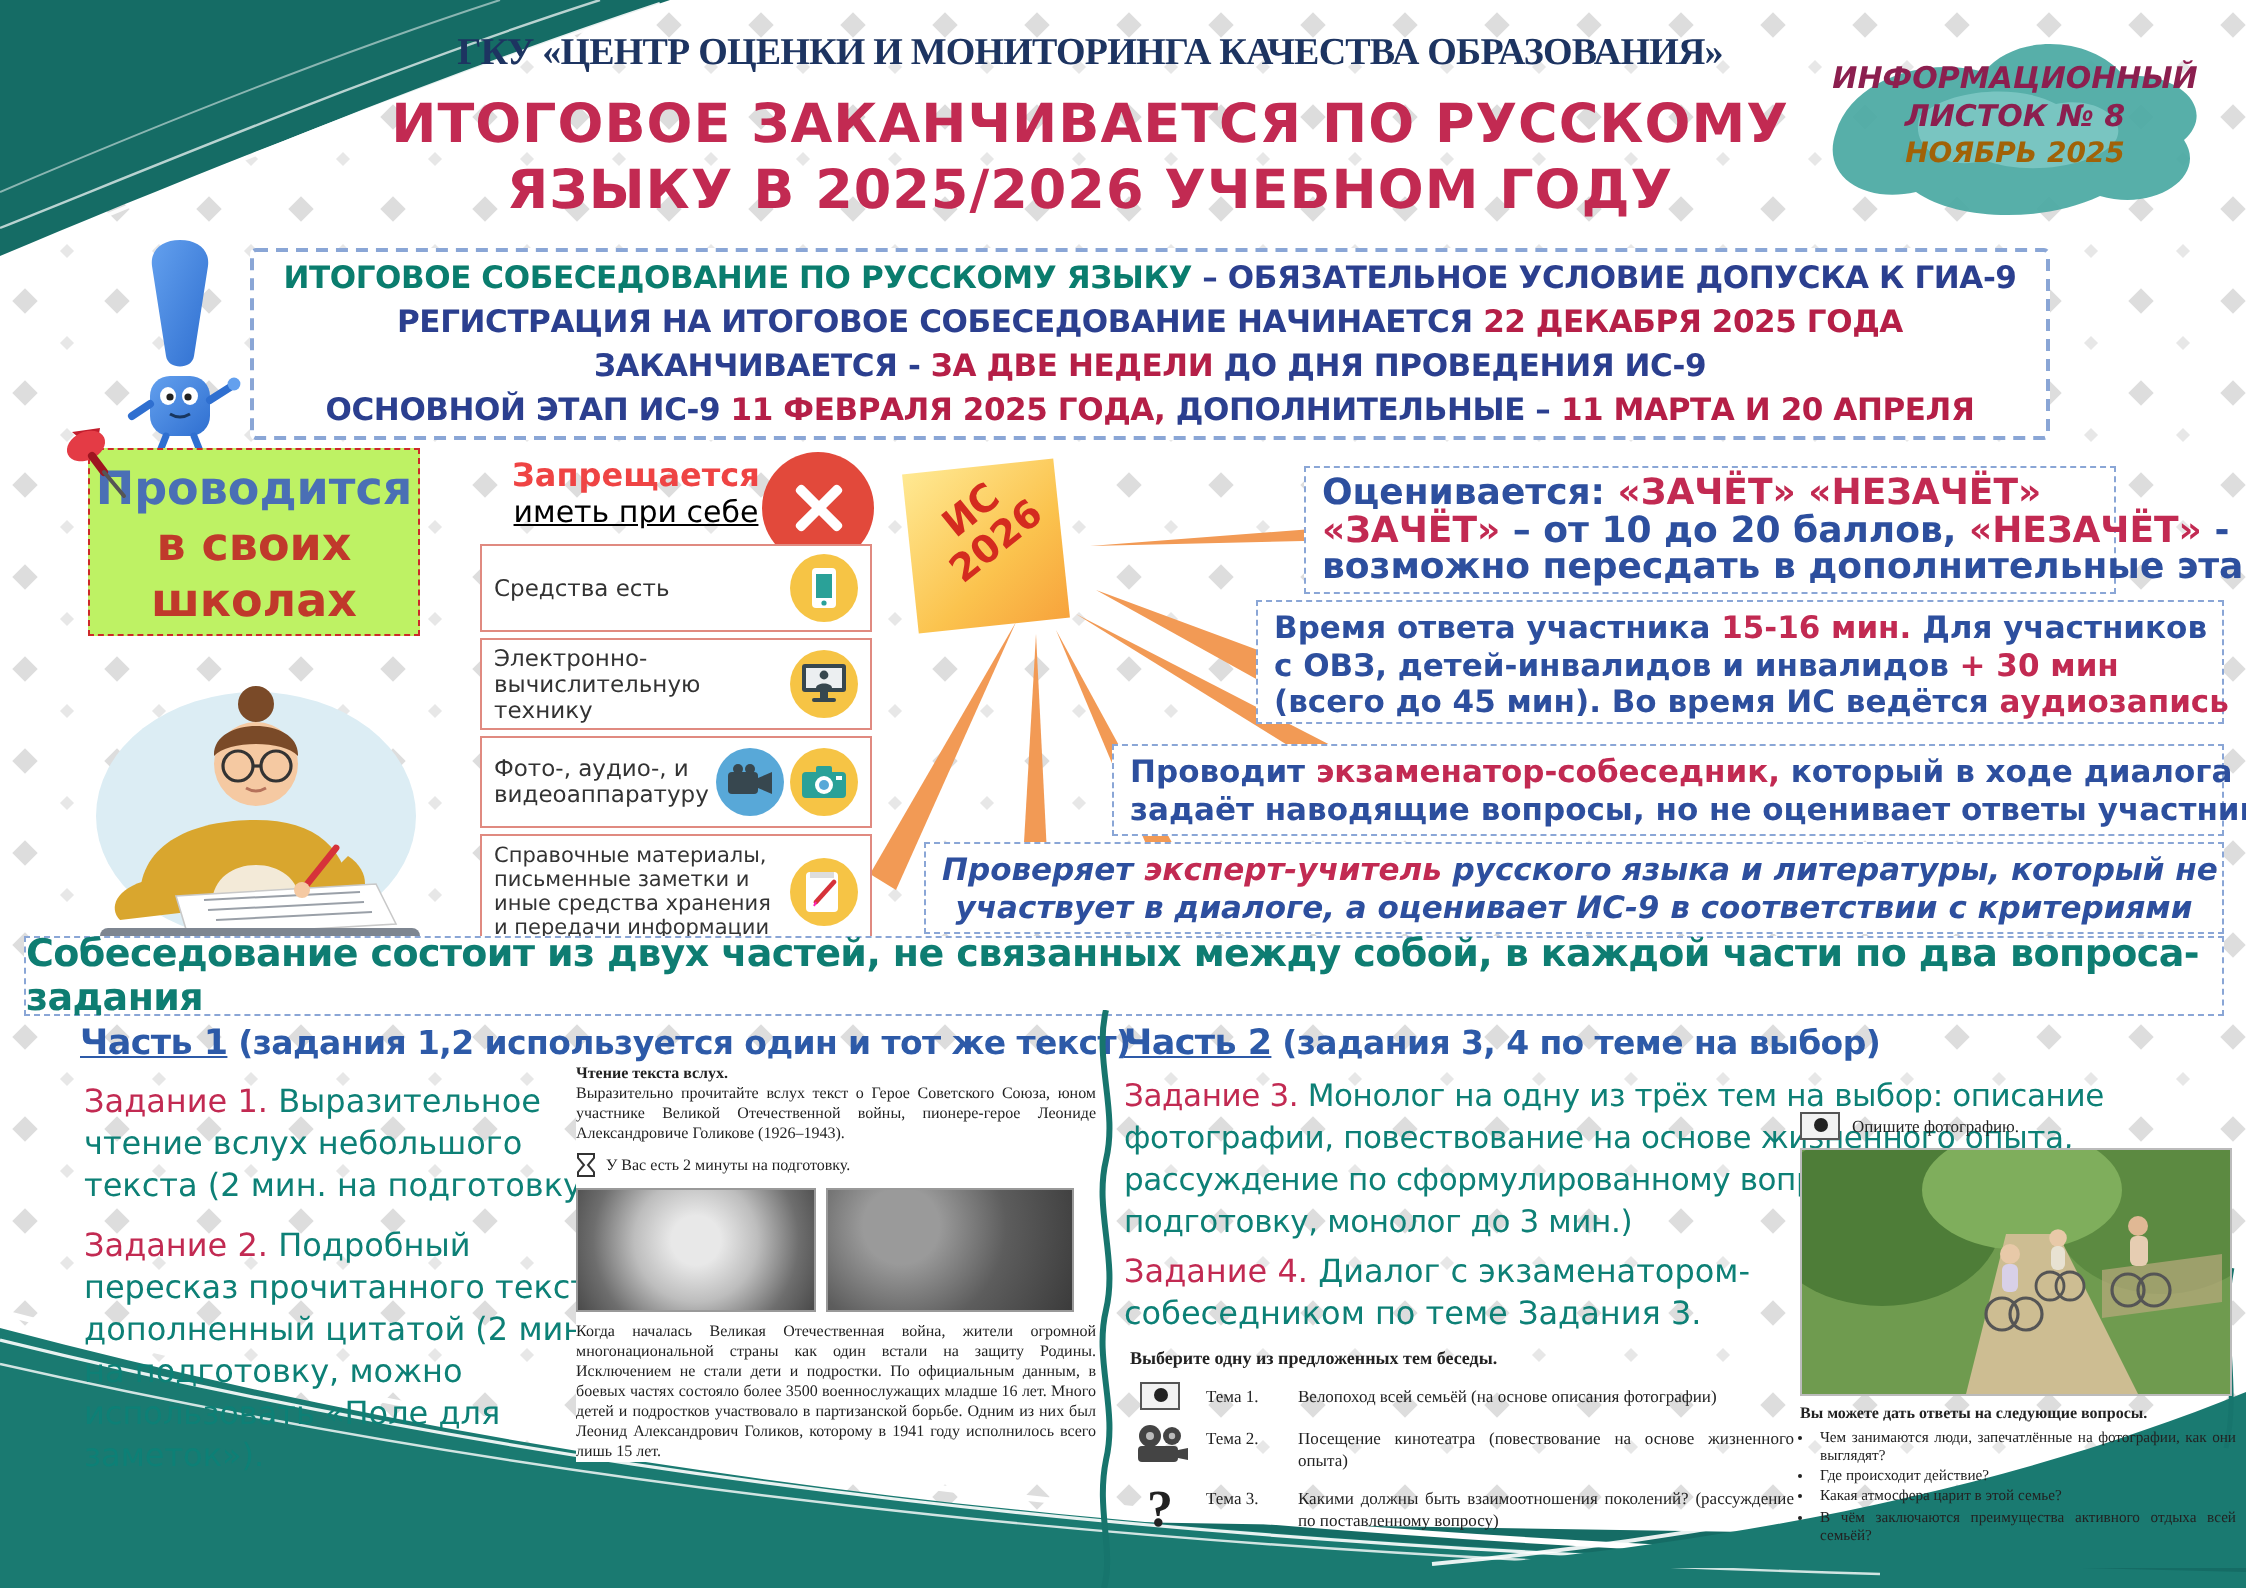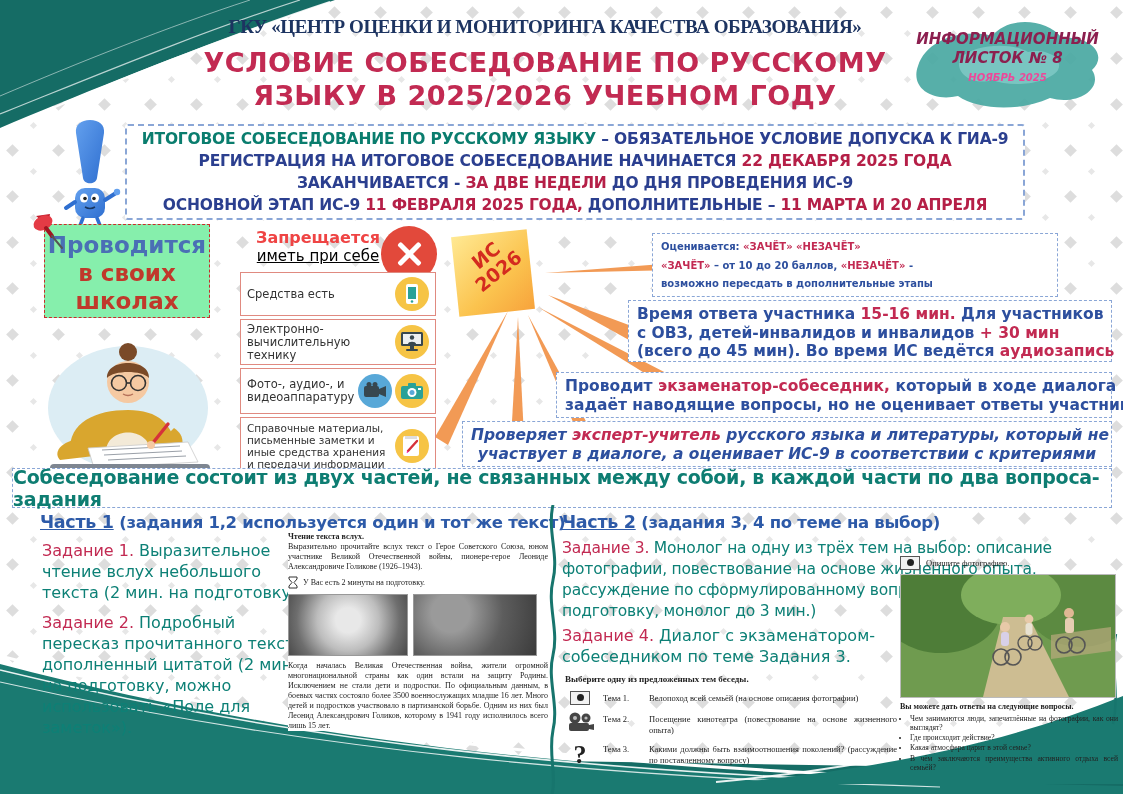--- a/index.html
+++ b/index.html
@@ -18,36 +18,36 @@
   
   .org-line{left:150px;top:16px;width:790px;text-align:center;z-index:2;
     font-family:"Liberation Serif",serif;font-weight:bold;font-size:19px;color:#1d3461;letter-spacing:-0.4px;}
   .main-title{left:150px;top:46px;width:790px;text-align:center;z-index:2;
     font-weight:bold;font-size:27px;color:#c22a52;line-height:33px;letter-spacing:0.5px;}
 
   
   .map-badge{left:900px;top:8px;width:215px;height:112px;z-index:2;}
   .map-badge .txt{position:absolute;left:0;top:22px;width:215px;text-align:center;
     font-weight:bold;font-style:italic;font-size:15px;line-height:19px;color:#8c1f4f;}
-  .map-badge .txt .month{color:#ec4899;font-size:10px;}
+  .map-badge .txt .month{color:#a16207;font-size:14px;}
 
   
   .notice-box{left:125px;top:124px;width:896px;height:92px;z-index:2;background:#fff;
     border:2px dashed #8aa6d6;border-radius:3px;display:flex;flex-direction:column;justify-content:center;
     text-align:center;font-weight:bold;font-size:15.5px;line-height:22px;color:#2b3f8f;letter-spacing:-0.2px;}
   .t-teal{color:#0a7d6e;}
   .t-blue{color:#2b3f8f;}
   .t-red{color:#b51f47;}
 
   
   .excl-char{left:58px;top:116px;z-index:2;}
 
   
   .pushpin{left:22px;top:210px;z-index:3;}
-  .location-box{left:44px;top:224px;width:164px;height:86px;z-index:2;background:#86efac;
+  .location-box{left:44px;top:224px;width:164px;height:86px;z-index:2;background:#bef264;
     border:1.5px dashed #cc2a2a;text-align:center;font-size:23px;line-height:28px;font-weight:bold;padding-top:6px;}
   .location-box .l1{color:#4a6fb5;}
   .location-box .l2,.location-box .l3{color:#c0392b;}
 
   
   .proh-title{left:243px;top:228px;width:150px;text-align:center;z-index:2;}
   .proh-title .red{color:#ef4444;font-weight:bold;font-size:16px;}
   .proh-title .dark{color:#000000;font-size:15px;text-decoration:underline;}
   .x-circle{left:381px;top:226px;width:56px;height:56px;border-radius:50%;background:#e2493b;z-index:2;}
   .x-circle:before,.x-circle:after{content:"";position:absolute;left:26px;top:13px;width:5px;height:30px;background:#fff;border-radius:2px;}
@@ -67,21 +67,21 @@
     background:linear-gradient(140deg,#ffe06a 0%,#fbc34e 55%,#f executive7a33c 100%);}
   .sticker-inner{position:absolute;left:0;top:0;width:100%;height:100%;
     background:linear-gradient(140deg,#ffe993 0%,#fbc34e 60%,#f7a33c 100%);}
   .sticker .txt{position:absolute;left:2px;top:10px;width:72px;text-align:center;transform:rotate(-33deg);
     color:#d42b1f;font-weight:bold;font-size:19px;line-height:20px;}
 
   
   .rbox{z-index:2;background:#fff;border:1.5px dashed #8aa6d6;font-weight:bold;color:#2d4f9e;
     box-sizing:border-box;padding:4px 8px;}
   .rbox .ln{white-space:nowrap;}
-  .box-score{left:652px;top:233px;width:406px;height:64px;font-size:10px;line-height:18.5px;}
+  .box-score{left:652px;top:233px;width:406px;height:64px;font-size:18px;line-height:18.5px;}
   .box-time{left:628px;top:300px;width:484px;height:62px;font-size:15.5px;line-height:18.5px;}
   .box-conductor{left:556px;top:372px;width:556px;height:46px;font-size:15.5px;line-height:19px;text-align:center;}
   .box-checker{left:462px;top:421px;width:650px;height:46px;font-size:15.5px;line-height:19px;text-align:center;font-style:italic;}
   .accent{color:#c22a52;}
 
   
   .girl{left:30px;top:328px;z-index:2;}
 
   
   .banner{left:12px;top:468px;width:1098px;height:38px;z-index:2;background:#fff;
@@ -152,21 +152,21 @@
 
   <svg class="abs swoosh-tl" width="340" height="135">
     <path d="M0,0 L335,0 C220,38 95,88 0,128 Z" fill="#156c65"></path>
     <path d="M330,2 C215,40 95,90 0,130" stroke="#ffffff" stroke-width="2" fill="none" opacity="0.9"></path>
     <path d="M300,0 C200,32 90,78 0,114" stroke="#ffffff" stroke-width="1.2" fill="none" opacity="0.7"></path>
     <path d="M250,0 C170,26 75,64 0,96" stroke="#ffffff" stroke-width="1" fill="none" opacity="0.5"></path>
   </svg>
 
   <div class="abs org-line">ГКУ «ЦЕНТР ОЦЕНКИ И МОНИТОРИНГА КАЧЕСТВА ОБРАЗОВАНИЯ»</div>
   <div class="abs main-title">
-    <div>УСЛОВИЕ СОБЕСЕДОВАНИЕ ПО РУССКОМУ</div>
+    <div>ИТОГОВОЕ ЗАКАНЧИВАЕТСЯ ПО РУССКОМУ</div>
     <div>ЯЗЫКУ В 2025/2026 УЧЕБНОМ ГОДУ</div>
   </div>
 
   <div class="abs map-badge">
     <svg width="215" height="112">
       <path d="M18,58 C26,32 62,20 92,28 C108,8 146,10 162,30 C192,28 208,48 192,62 C204,80 178,98 150,90 C120,104 78,102 58,88 C32,94 10,80 18,58 Z" fill="#49a8a2" opacity="0.92"></path>
       <path d="M60,50 C75,36 110,34 128,44 C146,40 164,50 158,62 C148,76 112,80 92,72 C74,78 54,66 60,50 Z" fill="#7fc9c5" opacity="0.85"></path>
     </svg>
     <div class="txt">
       <div>ИНФОРМАЦИОННЫЙ</div>

